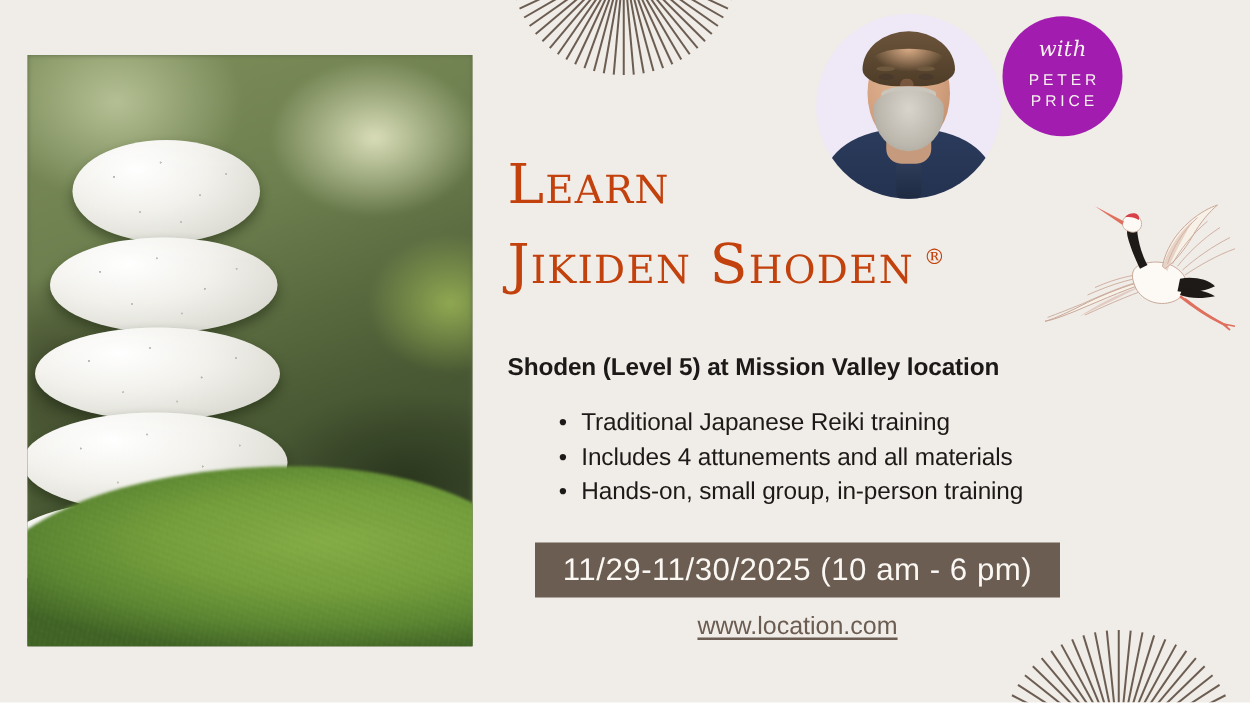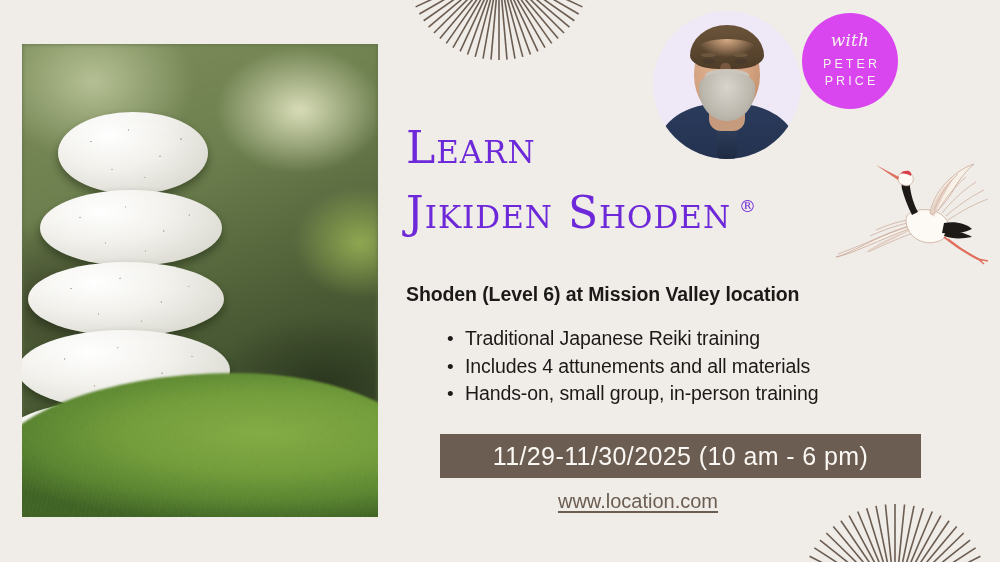--- a/index.html
+++ b/index.html
@@ -209,21 +209,21 @@
   }
 
   
   .badge {
     position: absolute;
     left: 802px;
     top: 13px;
     width: 96px;
     height: 96px;
     border-radius: 50%;
-    background: #d946ef;
+    background: #a21caf;
     display: flex;
     flex-direction: column;
     align-items: center;
     justify-content: center;
     color: #f6f2ee;
   }
   .badge-with {
     font-family: "DejaVu Serif", serif;
     font-style: italic;
     font-size: 17px;
@@ -249,21 +249,21 @@
 
   
   .headline {
     position: absolute;
     left: 406px;
     top: 119px;
     font-family: "DejaVu Serif", serif;
     font-size: 44px;
     line-height: 58px;
     letter-spacing: 1px;
-    color: #6d28d9;
+    color: #c2410c;
     font-weight: 400;
     font-variant: small-caps;
     white-space: nowrap;
   }
   .headline .line2 { position: relative; }
   .headline .reg {
     font-size: 17px;
     vertical-align: super;
     letter-spacing: 0;
     margin-left: 8px;
@@ -303,31 +303,30 @@
     left: -18px;
     top: 0;
     font-size: 19px;
   }
 
   
   .date-banner {
     position: absolute;
     left: 428px;
     top: 434px;
-    width: 481px;
+    width: 420px;
     height: 44px;
     background: #6b5d52;
     color: #fbf8f4;
     display: flex;
     align-items: center;
     justify-content: center;
     font-size: 25px;
     letter-spacing: 0.4px;
     white-space: nowrap;
-    margin-left: 12px;
   }
 
   
   .site-url {
     position: absolute;
     left: 428px;
     top: 490px;
     width: 420px;
     text-align: center;
     font-size: 20px;
@@ -485,21 +484,21 @@
     </svg>
   </div>
 
   <div class="headline">
     <div class="line1">Learn</div>
     <div class="line2">
       <span>Jikiden Shoden</span><span class="reg">®</span>
     </div>
   </div>
 
-  <div class="subhead">Shoden (Level 6) at Mission Valley location</div>
+  <div class="subhead">Shoden (Level 5) at Mission Valley location</div>
 
   <ul class="bullets">
     <li>Traditional Japanese Reiki training</li>
     <li>Includes 4 attunements and all materials</li>
     <li>Hands-on, small group, in-person training</li>
   </ul>
 
   <div class="date-banner">11/29-11/30/2025 (10 am - 6 pm)</div>
 
   <div class="site-url">www.location.com</div>

